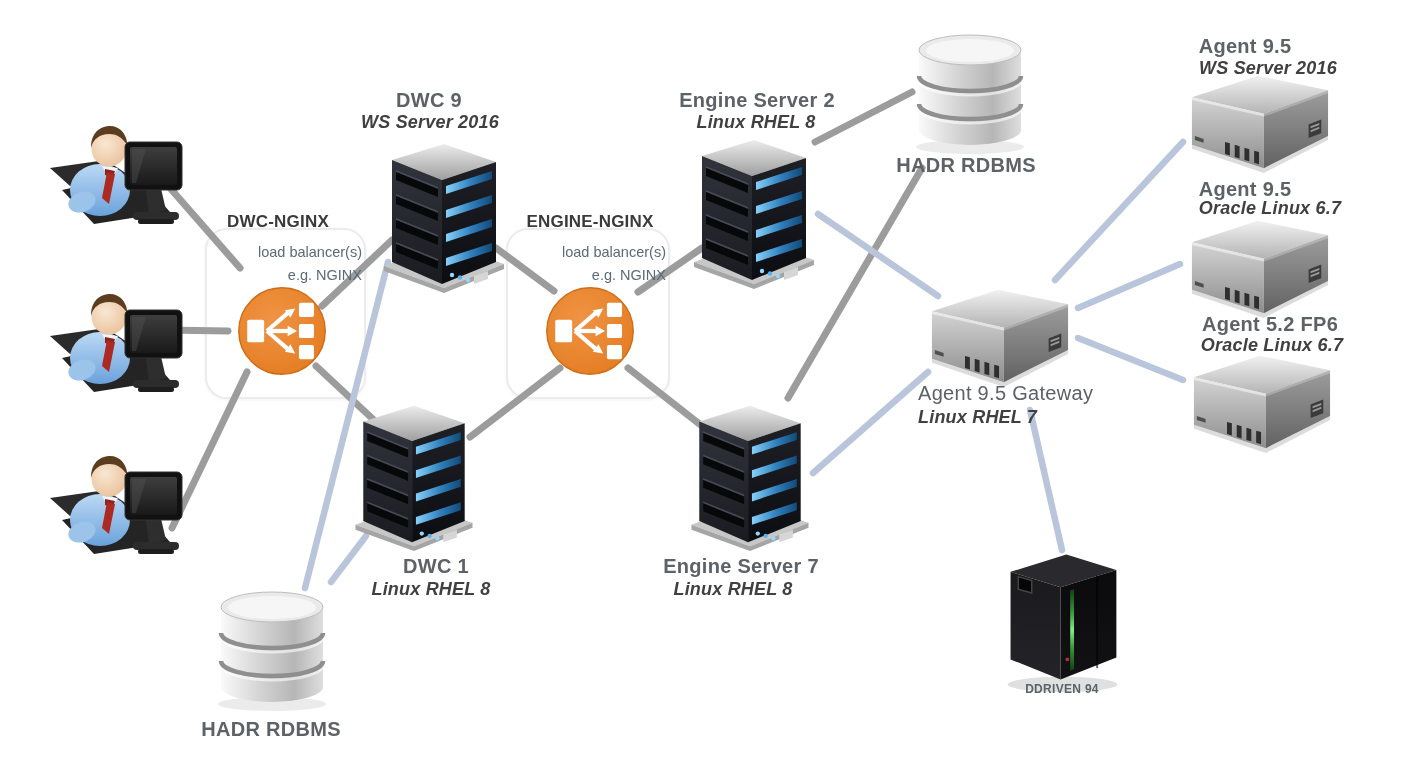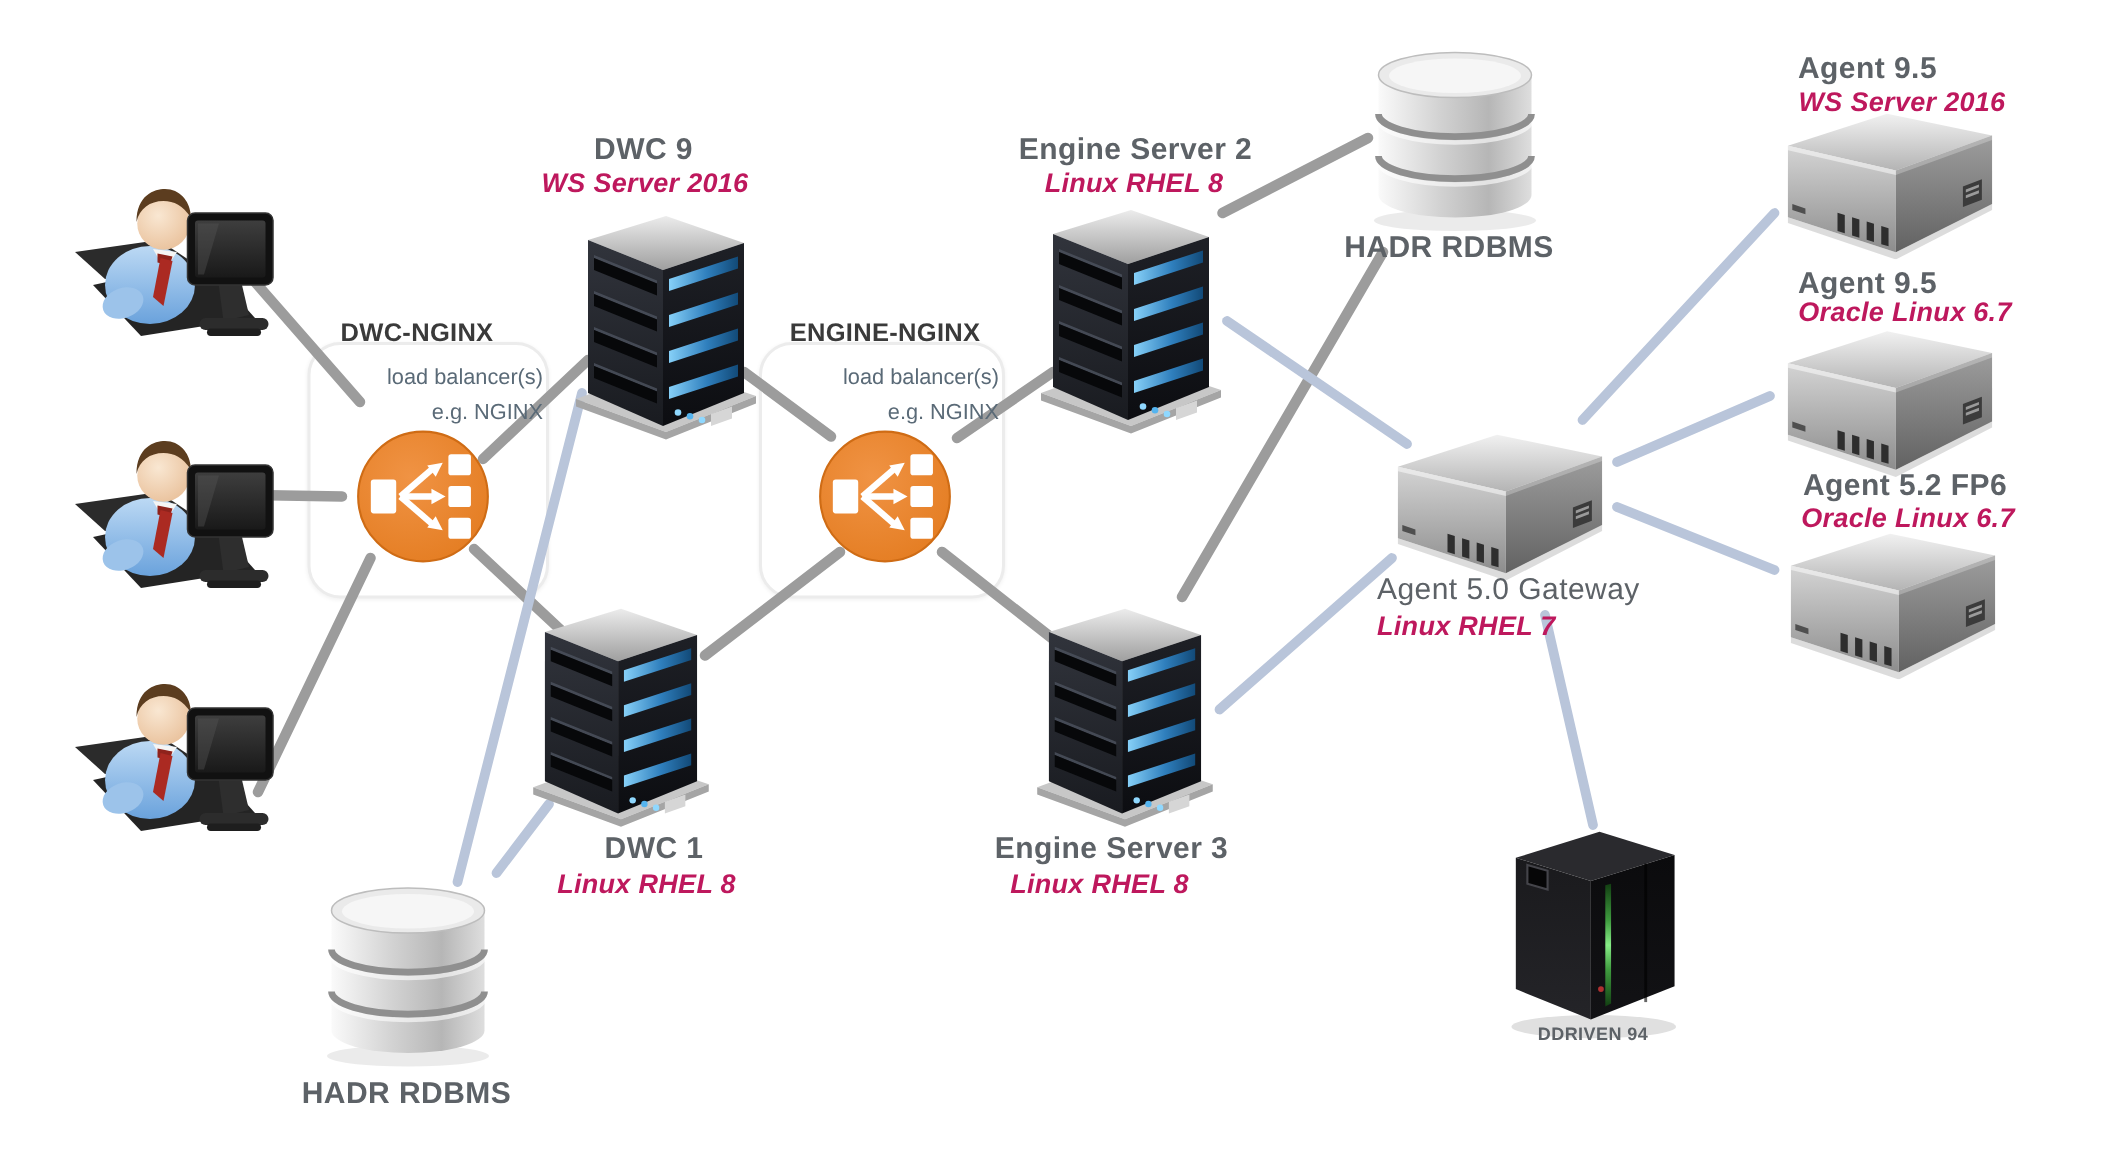--- a/index.html
+++ b/index.html
@@ -8,21 +8,21 @@
     overflow:hidden;font-family:"Liberation Sans",sans-serif;
   }
   .layer-bg{position:absolute;inset:0;z-index:1;}
   #edges{position:absolute;left:0;top:0;z-index:2;pointer-events:none;}
   .layer-fg{position:absolute;inset:0;z-index:3;}
   .node{position:absolute;}
   .icon-svg{display:block;width:100%;height:100%;}
   .lbl{position:absolute;white-space:nowrap;line-height:1.05;}
   .ctr{transform:translateX(-50%);font-weight:bold;}
   .title-gray{color:#5d6267;font-size:20px;letter-spacing:0.3px;}
-  .sub-bold{color:#be185d;font-size:18px;font-weight:bold;font-style:italic;letter-spacing:0.2px;}
+  .sub-bold{color:#404040;font-size:18px;font-weight:bold;font-style:italic;letter-spacing:0.2px;}
   .lb-title{color:#3a3a3a;font-size:17px;font-weight:bold;letter-spacing:0.2px;}
   .lb-bg{
     position:absolute;background:#ffffff;border:2px solid #ececec;
     border-radius:22px;box-shadow:0 1px 3px rgba(0,0,0,0.06);
   }
   .lb-content{position:absolute;text-align:right;}
   .lb-text{color:#5a6a77;font-size:14.5px;line-height:1.5;}
   .lb-circle{position:absolute;}
 </style>
 </head>
@@ -281,21 +281,21 @@
         </svg>
     </div>
     <div class="lbl title-gray ctr" style="left:436px;top:556px">DWC 1</div>
     <div class="lbl sub-bold ctr" style="left:431px;top:580px">Linux RHEL 8</div>
 
     <div class="node" style="left:678px;top:398px;width:143px;height:158px">
       <svg class="icon-svg" viewBox="0 0 143 162">
           <use href="#sym-tower"></use>
         </svg>
     </div>
-    <div class="lbl title-gray ctr" style="left:741px;top:556px">Engine Server 3</div>
+    <div class="lbl title-gray ctr" style="left:741px;top:556px">Engine Server 7</div>
     <div class="lbl sub-bold ctr" style="left:733px;top:580px">Linux RHEL 8</div>
 
     <div class="node" style="left:906px;top:26px;width:128px;height:134px">
       <svg class="icon-svg" viewBox="0 0 128 134">
           <use href="#sym-db"></use>
         </svg>
     </div>
     <div class="lbl title-gray ctr" style="left:966px;top:155px">HADR RDBMS</div>
 
     <div class="node" style="left:208px;top:583px;width:128px;height:134px">
@@ -303,21 +303,21 @@
           <use href="#sym-db"></use>
         </svg>
     </div>
     <div class="lbl title-gray ctr" style="left:271px;top:719px">HADR RDBMS</div>
 
     <div class="node" style="left:920px;top:282px;width:160px;height:105px">
       <svg class="icon-svg" viewBox="0 0 160 108">
           <use href="#sym-graybox"></use>
         </svg>
     </div>
-    <div class="lbl title-gray" style="left:918px;top:383px">Agent 5.0 Gateway</div>
+    <div class="lbl title-gray" style="left:918px;top:383px">Agent 9.5 Gateway</div>
     <div class="lbl sub-bold" style="left:918px;top:408px">Linux RHEL 7</div>
 
     <div class="lbl title-gray ctr" style="left:1245px;top:36px">Agent 9.5</div>
     <div class="lbl sub-bold ctr" style="left:1268px;top:59px">WS Server 2016</div>
     <div class="node" style="left:1180px;top:68px;width:160px;height:105px">
       <svg class="icon-svg" viewBox="0 0 160 108">
           <use href="#sym-graybox"></use>
         </svg>
     </div>
 

